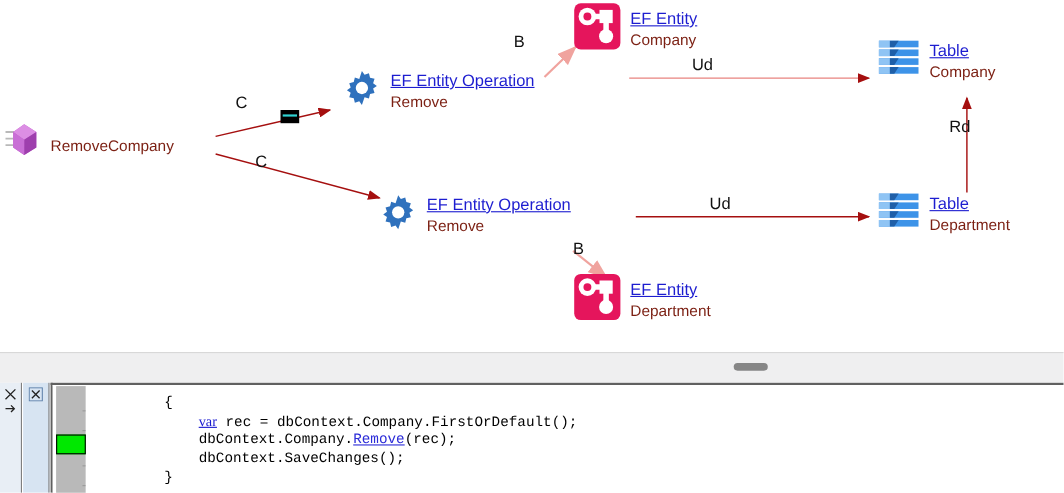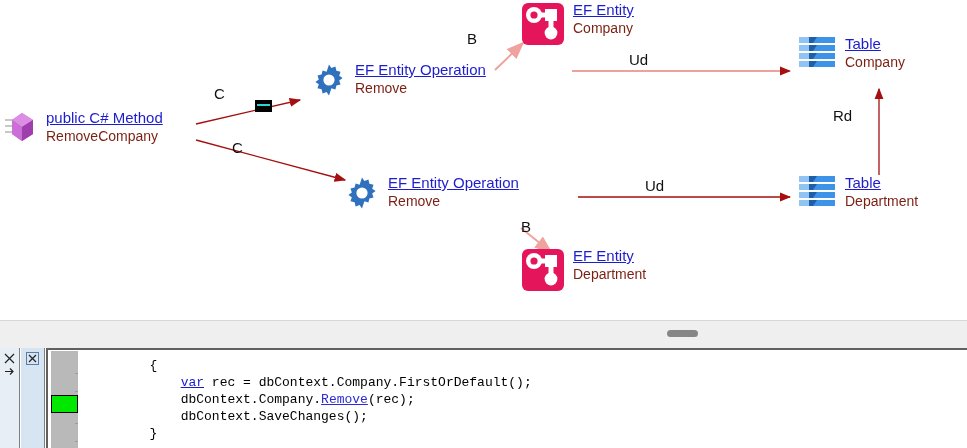--- a/index.html
+++ b/index.html
@@ -27,21 +27,21 @@
   #diagram-svg {
     position: absolute;
     left: 0; top: 0;
     width: 967px;
     height: 320px;
   }
 
   .node {
     position: absolute;
     display: flex;
-    align-items: flex-start;
+    align-items: center;
   }
   .node-icon {
     flex: 0 0 auto;
     position: relative;
   }
   .node-text {
     margin-left: 8px;
     line-height: 1.0;
   }
   .node-title {
@@ -181,21 +181,21 @@
     position: absolute;
     left: 38px;
     top: 6px;
     font-family: "Liberation Mono", monospace;
     font-size: 13px;
     line-height: 17px;
     color: #000000;
     white-space: pre;
   }
   .code-line { display: block; height: 17px; }
-  .kw      { color: #1a1ad0; text-decoration: underline; }
+  .kw      { color: #1a1ad0; text-decoration: underline; font-family: Liberation Serif, serif; }
   .id-u    { }
   .mth     { color: #2b2bd8; text-decoration: underline; }
   .plain   { color: #000000; }
 </style>
 </head>
 <body>
 
 <div id="diagram">
 
   <svg id="diagram-svg" viewBox="0 0 967 320" xmlns="http://www.w3.org/2000/svg">
@@ -227,38 +227,37 @@
 
     <line x1="879" y1="175" x2="879" y2="89" stroke="#a50f0f" stroke-width="1.3" marker-end="url(#arrDark)"></line>
   </svg>
 
   <div class="edge-label" style="left:214px; top:85px;">C</div>
   <div class="edge-label" style="left:232px; top:139px;">C</div>
   <div class="edge-label" style="left:467px; top:30px;">B</div>
   <div class="edge-label" style="left:521px; top:218px;">B</div>
   <div class="edge-label" style="left:629px; top:51px;">Ud</div>
   <div class="edge-label" style="left:645px; top:177px;">Ud</div>
-  <div class="edge-label" style="left:833px; top:107px;">Rd</div>
+  <div class="edge-label" style="left:863px; top:107px;">Rd</div>
 
   <div class="node" style="left:4px; top:110px;">
     <div class="node-icon">
       <svg class="icon-cube" viewBox="0 0 34 34" xmlns="http://www.w3.org/2000/svg">
         <g stroke="#b9b9b9" stroke-width="1.6">
           <line x1="1" y1="10" x2="9" y2="10"></line>
           <line x1="1" y1="16" x2="9" y2="16"></line>
           <line x1="1" y1="22" x2="9" y2="22"></line>
         </g>
         <polygon points="18,3 29,10 29,24 18,31 8,24 8,10" fill="#c05ecb"></polygon>
         <polygon points="18,3 29,10 18,17 8,10" fill="#dc8ee4"></polygon>
         <polygon points="18,17 29,10 29,24 18,31" fill="#9e3fad"></polygon>
         <polygon points="8,10 18,17 18,31 8,24" fill="#c96fd6"></polygon>
       </svg>
     </div>
     <div class="node-text">
-      <span class="node-title">public C# Method</span>
       <span class="node-sub">RemoveCompany</span>
     </div>
   </div>
 
   <div class="node" style="left:311px; top:62px;">
     <div class="node-icon">
       <svg class="icon-gear" viewBox="0 0 36 36" xmlns="http://www.w3.org/2000/svg">
         <path fill="#2f71bd" d="M18 2.5l2.4 3.4 4-1.3 1 4.1 4.1 1-1.3 4 3.4 2.4-3.4 2.4 1.3 4-4.1 1-1 4.1-4-1.3L18 33.5l-2.4-3.4-4 1.3-1-4.1-4.1-1 1.3-4L4.4 20 7.8 17.6l-1.3-4 4.1-1 1-4.1 4 1.3z"></path>
         <circle cx="18" cy="18" r="5.6" fill="#ffffff"></circle>
       </svg>

